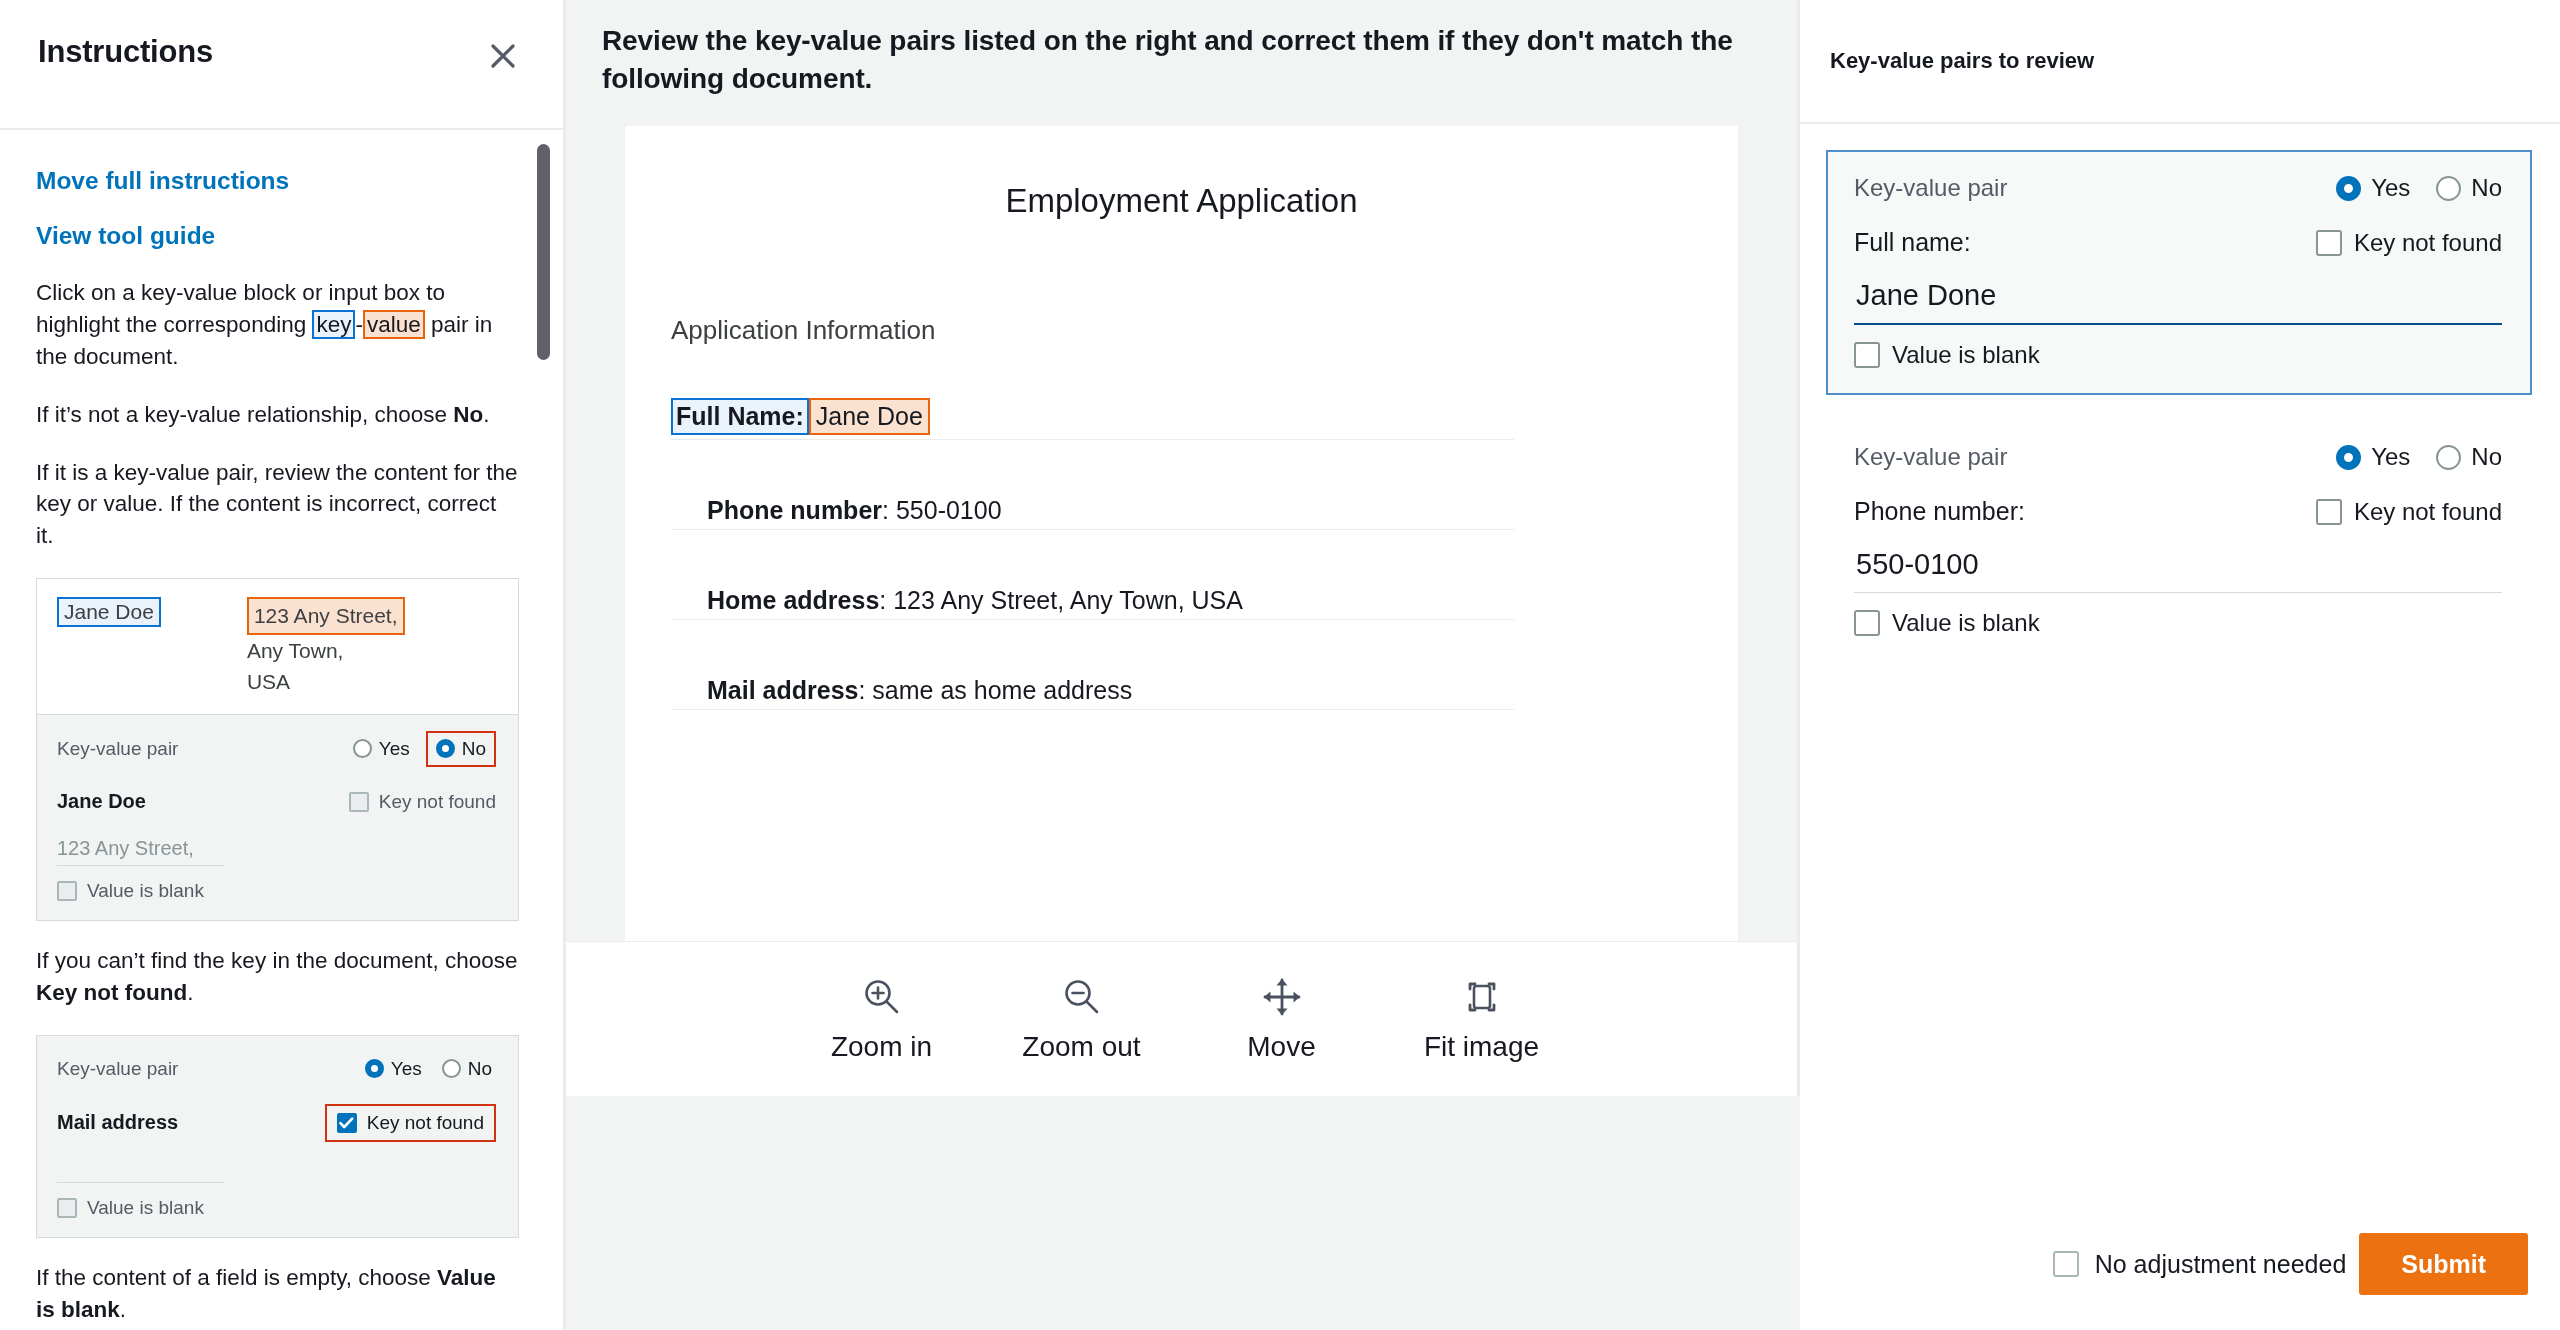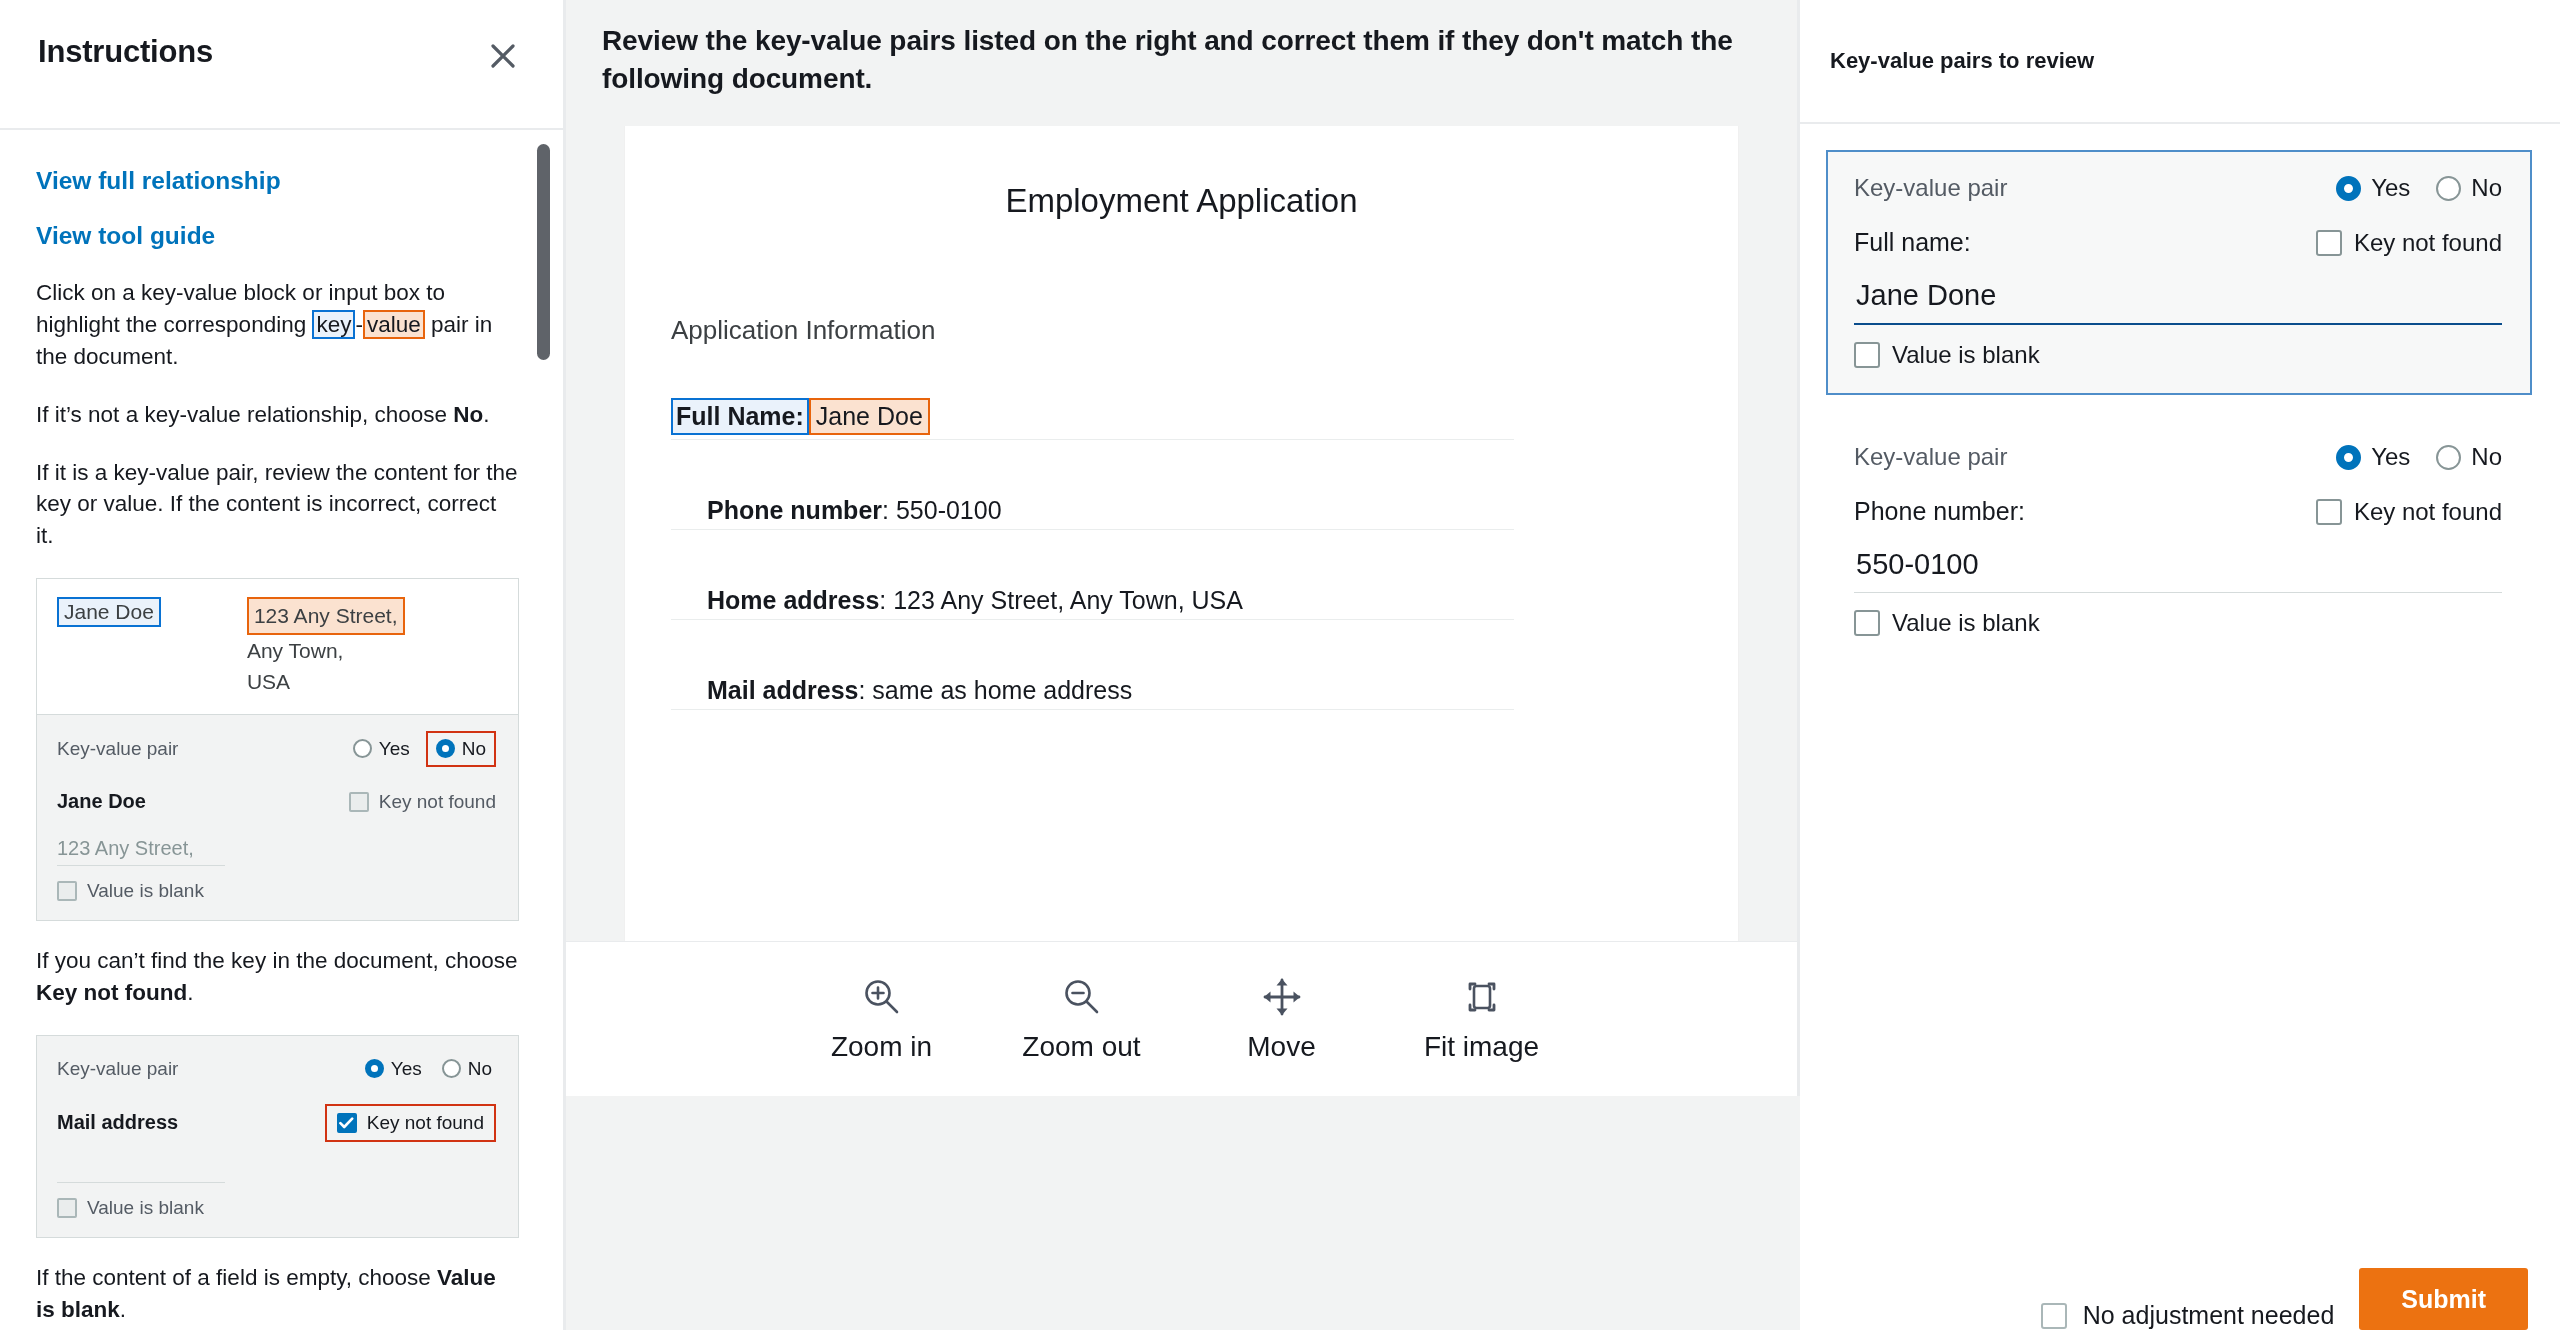--- a/index.html
+++ b/index.html
@@ -219,22 +219,22 @@
     font-size: 29px; color: #16191f; padding: 4px 0 11px 2px;
     border: none; background: transparent; width: 100%;
     outline: none; font-family: "Liberation Sans", sans-serif; margin-top: 8px;
   }
   .kv-input-wrap.focused { border-bottom: 2.5px solid #0a4d8c; }
   .kv-input-wrap.normal { border-bottom: 1.5px solid #d5dbdb; }
   .kv-blank-row { margin-top: 16px; }
 
   .right-footer {
     height: 132px; min-height: 132px;
-    display: flex; align-items: flex-end; justify-content: flex-end;
-    padding-right: 32px; gap: 25px; background: #fff;
+    display: flex; align-items: center; justify-content: flex-end;
+    padding-right: 32px; gap: 13px; background: #fff;
   }
   .no-adj { display: flex; align-items: center; gap: 16px; cursor: pointer; }
   .no-adj .cbx {
     width: 26px; height: 26px; border: 2px solid #aab7b8;
     background: #fff; border-radius: 3px; flex: 0 0 26px;
   }
   .no-adj-label { font-size: 25px; color: #16191f; }
   .submit-btn {
     background: #ec7211; color: #fff; border: none;
     font-size: 25px; font-weight: bold; padding: 0 42px;
@@ -255,21 +255,21 @@
           <path d="M5 5 L25 25 M25 5 L5 25" stroke="#545b64" stroke-width="3.2" fill="none" stroke-linecap="round"></path>
         </svg>
       </div>
     </div>
 
     <div class="instr-body">
       <div class="scrollbar-track">
         <div class="scrollbar-thumb"></div>
       </div>
 
-      <a class="link">View full relationship</a>
+      <a class="link">Move full instructions</a>
       <a class="link">View tool guide</a>
 
       <p class="para">
         <span>Click on a key-value block or input box to highlight the corresponding </span><span class="kv-key-inline">key</span><span>-</span><span class="kv-val-inline">value</span><span> pair in the document.</span>
       </p>
 
       <p class="para">
         <span>If it’s not a key-value relationship, choose </span><b>No</b><span>.</span>
       </p>
 

